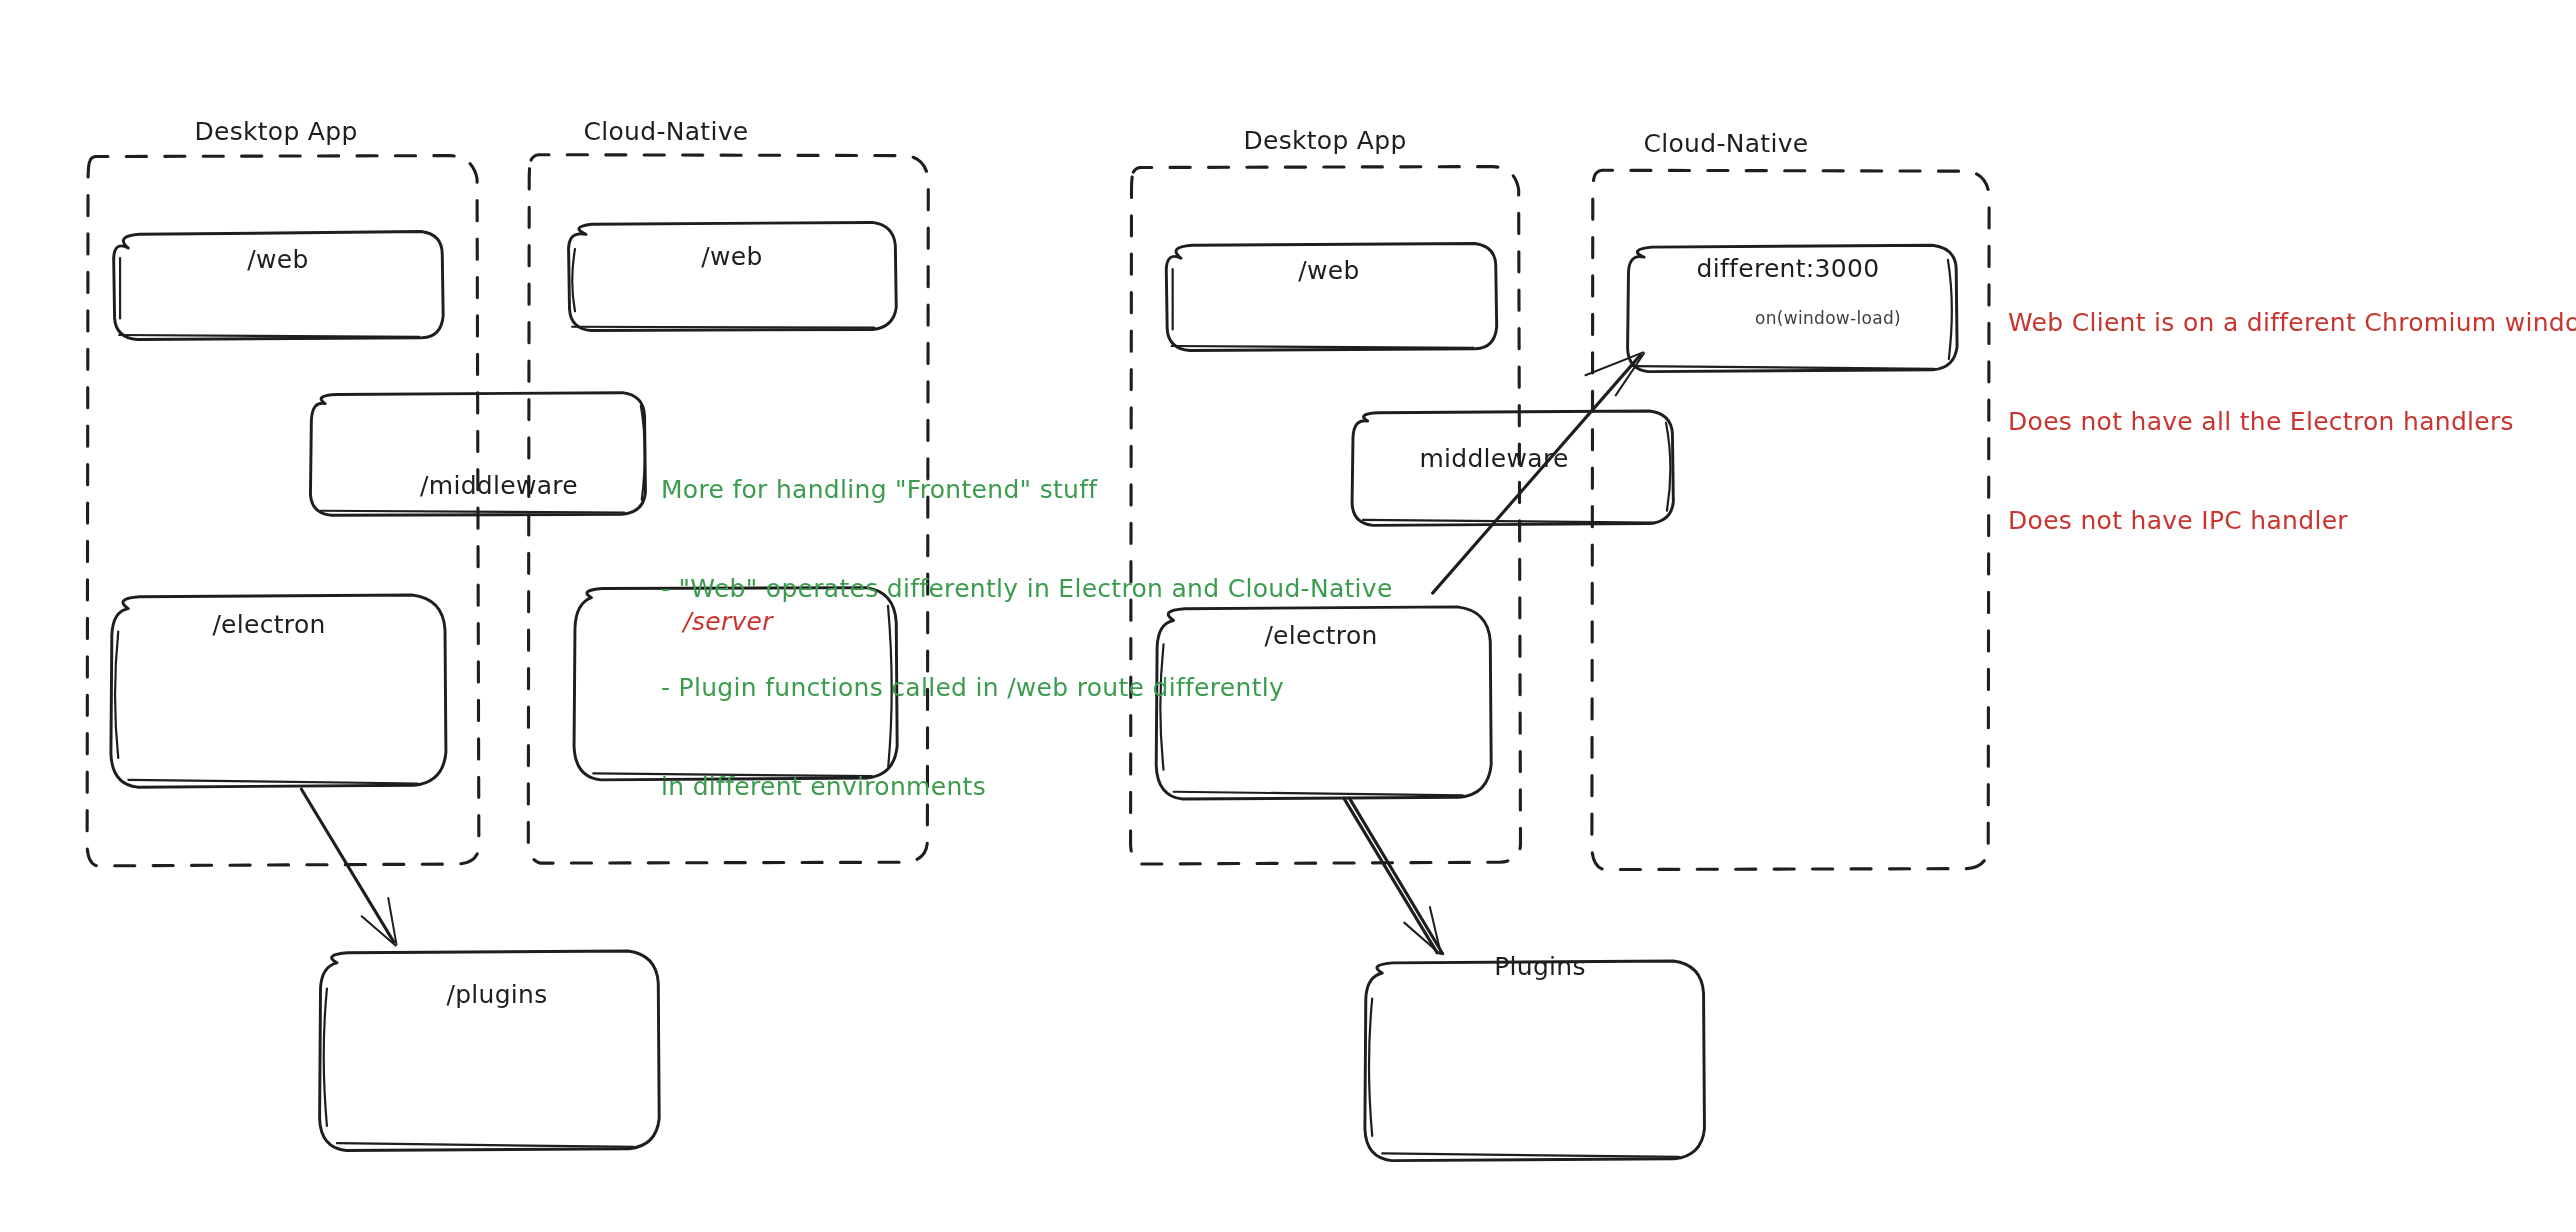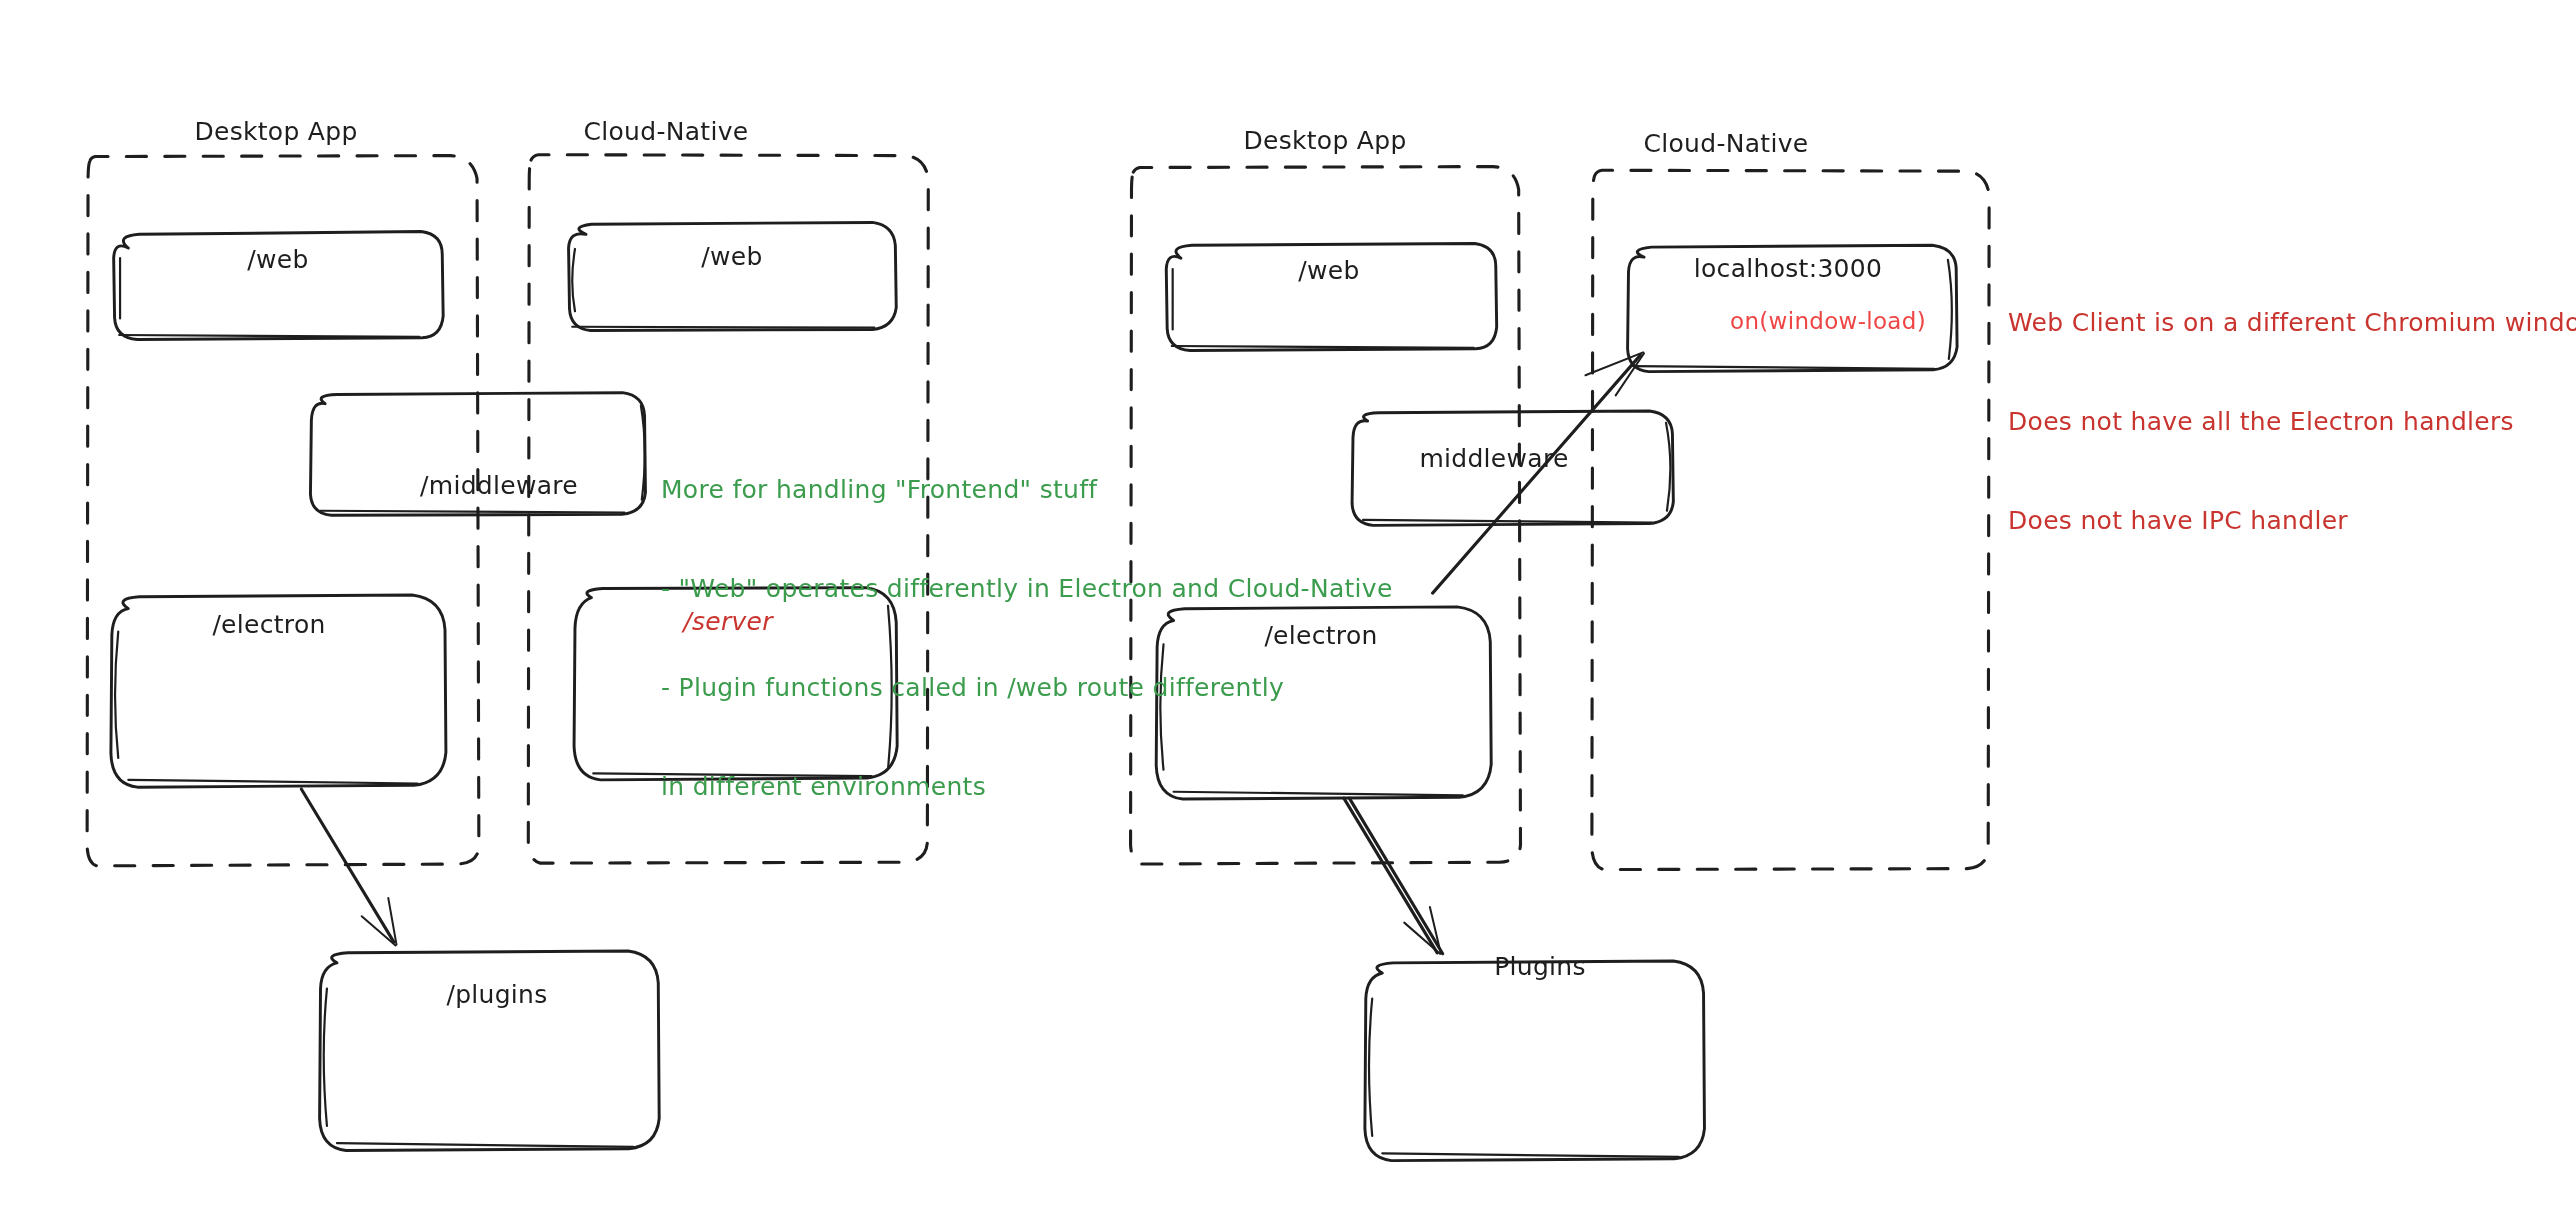--- a/index.html
+++ b/index.html
@@ -50,22 +50,22 @@
   .box-label.red {
     color: #c9342f;
   }
   .annot {
     font-size: 25px;
     line-height: 33px;
   }
   .annot.green { color: #3b9c4d; }
   .annot.red { color: #c9342f; }
   .sub-label {
-    font-size: 23px;
-    color: #ef4444;
+    font-size: 17px;
+    color: #404040;
     text-align: center;
     transform: translateX(-50%);
   }
 </style>
 </head>
 <body>
 
 <div id="canvas">
 
   <svg class="layer-svg" viewBox="0 0 2814 1346" xmlns="http://www.w3.org/2000/svg">
@@ -193,21 +193,21 @@
   <div class="txt box-label" style="left:732px; top:242px;">/web</div>
   <div class="txt box-label" style="left:499px; top:428px;margin-top:43px;">/middleware</div>
   <div class="txt box-label" style="left:269px; top:610px;">/electron</div>
   <div class="txt box-label red" style="left:728px; top:607px;font-style:italic;">/server</div>
   <div class="txt box-label" style="left:497px; top:980px;">/plugins</div>
 
   <div class="txt group-title" style="left:1325px; top:126px;">Desktop App</div>
   <div class="txt group-title" style="left:1726px; top:129px;">Cloud-Native</div>
 
   <div class="txt box-label" style="left:1329px; top:256px;">/web</div>
-  <div class="txt box-label" style="left:1788px; top:254px;">localhost:3000</div>
+  <div class="txt box-label" style="left:1788px; top:254px;">different:3000</div>
   <div class="txt sub-label" style="left:1828px; top:308px;">on(window-load)</div>
   <div class="txt box-label" style="left:1494px; top:444px;">middleware</div>
   <div class="txt box-label" style="left:1321px; top:621px;">/electron</div>
   <div class="txt box-label" style="left:1540px; top:952px;">Plugins</div>
 
   <div class="txt annot green" style="left:661px; top:407px;">
     <div>More for handling "Frontend" stuff</div>
     <div>- "Web" operates differently in Electron and Cloud-Native</div>
     <div>- Plugin functions called in /web route differently</div>
     <div>in different environments</div>

